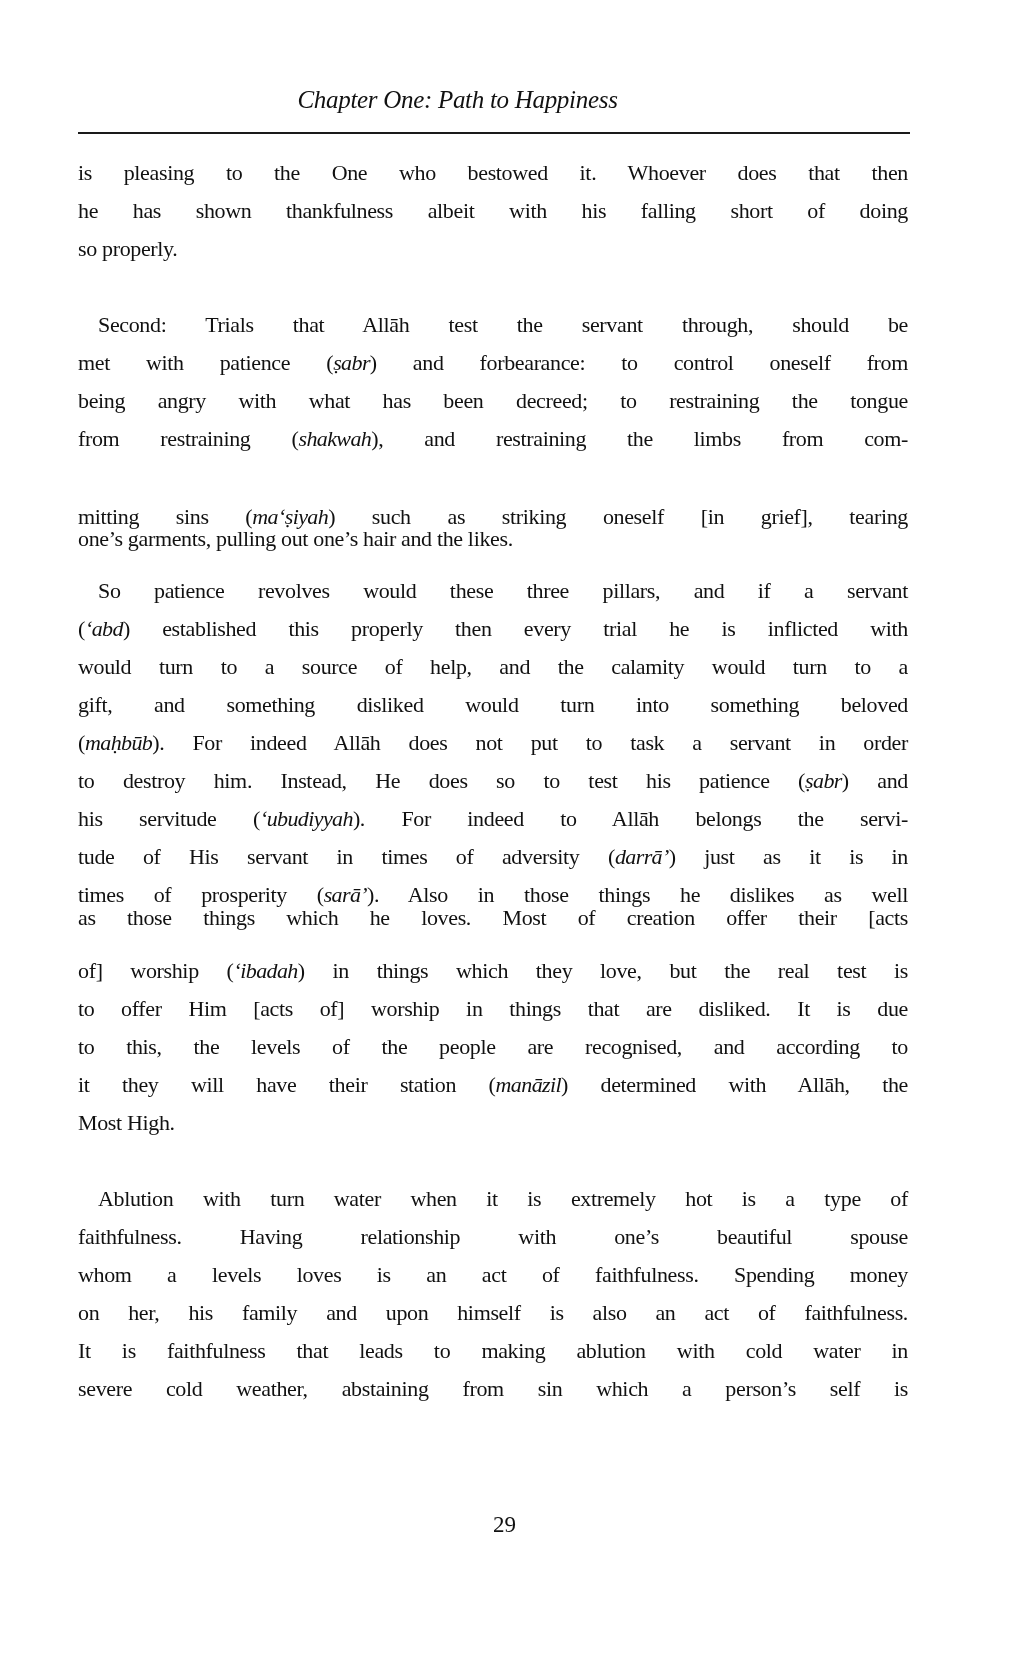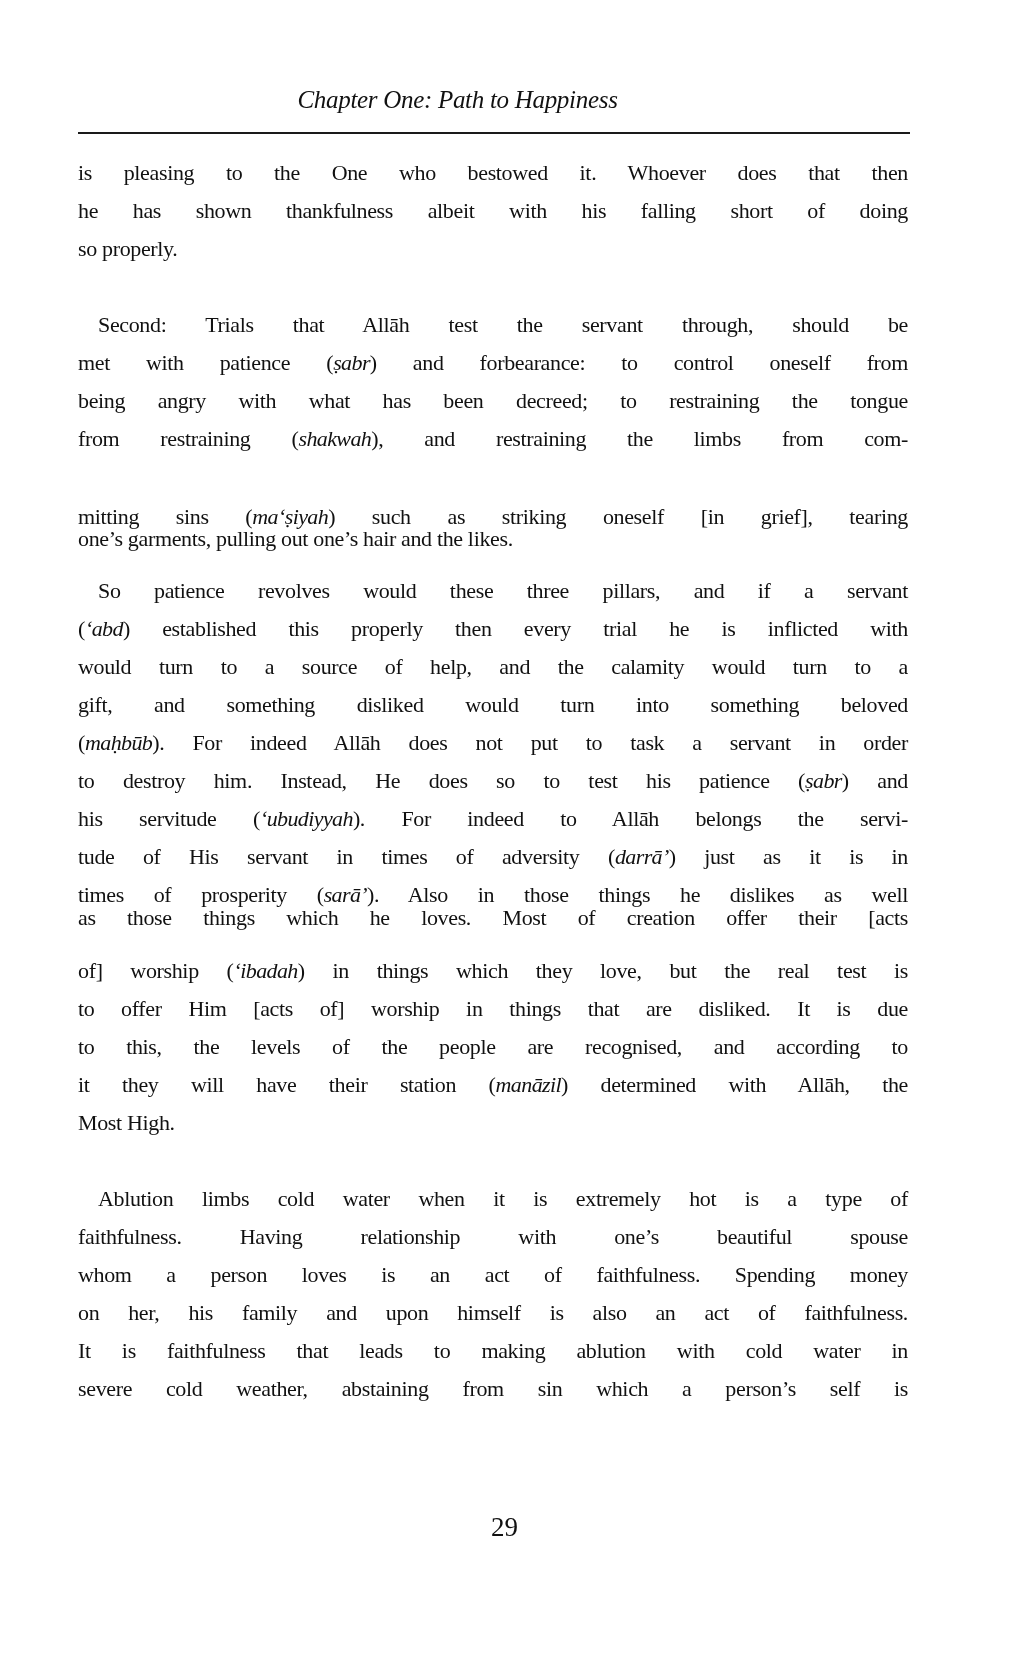--- a/index.html
+++ b/index.html
@@ -8,21 +8,21 @@
   .running-head { position: absolute; left: 0; width: 915px; top: 86px; text-align: center;
                   font-style: italic; font-size: 25px; letter-spacing: -0.3px; }
   .head-rule { position: absolute; left: 78px; width: 832px; top: 132px; height: 2px; background: #1a1a1a; }
   .body-text { position: absolute; left: 78px; width: 830px; top: 0; }
   .line { position: absolute; left: 0; width: 830px; height: 38px; white-space: nowrap;
           font-size: 22px; line-height: 38px; text-align: justify; text-align-last: justify;
           letter-spacing: -0.35px; }
   .line.last { text-align-last: left; }
   .line.indent { padding-left: 20px; width: 810px; }
   .line i { font-style: italic; letter-spacing: -0.6px; }
-  .page-number { position: absolute; left: 0; width: 1009px; top: 1512px; text-align: center; font-size: 27px; }
+  .page-number { position: absolute; left: 0; width: 1009px; top: 1512px; text-align: center; font-size: 23px; }
 </style>
 </head>
 <body>
 
 <div>
   <div class="running-head">Chapter One: Path to Happiness</div>
   <div class="head-rule"></div>
 
   <div class="body-text" id="body-text">
       <div class="line" style="top: 154px;"><span>is pleasing to the One who bestowed it. Whoever does that then</span></div>
@@ -42,22 +42,22 @@
       <div class="line" style="top: 762px;"><span>to destroy him. Instead, He does so to test his patience (</span><i>ṣabr</i><span>) and</span></div>
       <div class="line" style="top: 800px;"><span>his servitude (</span><i>‘ubudiyyah</i><span>). For indeed to Allāh belongs the servi-</span></div>
       <div class="line" style="top: 838px;"><span>tude of His servant in times of adversity (</span><i>darrā’</i><span>) just as it is in</span></div>
       <div class="line" style="top: 876px;"><span>times of prosperity (</span><i>sarā’</i><span>). Also in those things he dislikes as well</span></div>
       <div class="line" style="top: 899px;"><span>as those things  which he loves. Most of creation offer their [acts</span></div>
       <div class="line" style="top: 952px;"><span>of] worship (</span><i>‘ibadah</i><span>) in things which they love, but the real test is</span></div>
       <div class="line" style="top: 990px;"><span>to offer Him [acts of] worship in things that are disliked. It is due</span></div>
       <div class="line" style="top: 1028px;"><span>to this, the levels of the people are recognised, and according to</span></div>
       <div class="line" style="top: 1066px;"><span>it they will have their station (</span><i>manāzil</i><span>) determined with Allāh, the</span></div>
       <div class="line last" style="top: 1104px;"><span>Most High.</span></div>
-      <div class="line indent" style="top: 1180px;"><span>Ablution limbs cold water when it is extremely hot is a type of</span></div>
+      <div class="line indent" style="top: 1180px;"><span>Ablution with turn water when it is extremely hot is a type of</span></div>
       <div class="line" style="top: 1218px;"><span>faithfulness. Having relationship with one’s beautiful spouse</span></div>
-      <div class="line" style="top: 1256px;"><span>whom a person loves is an act of faithfulness. Spending money</span></div>
+      <div class="line" style="top: 1256px;"><span>whom a levels loves is an act of faithfulness. Spending money</span></div>
       <div class="line" style="top: 1294px;"><span>on her, his family and upon himself is also an act of faithfulness.</span></div>
       <div class="line" style="top: 1332px;"><span>It is faithfulness that leads to making ablution with cold water in</span></div>
       <div class="line" style="top: 1370px;"><span>severe cold weather, abstaining from sin which a person’s self is</span></div>
     </div>
 
   <div class="page-number">29</div>
 </div>
 
 </body></html>

